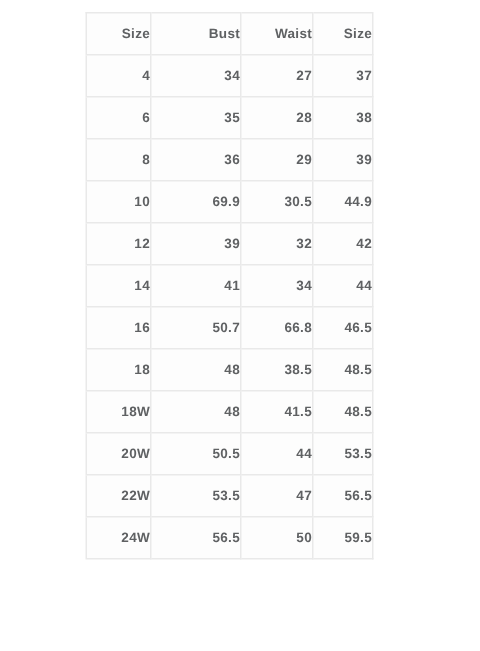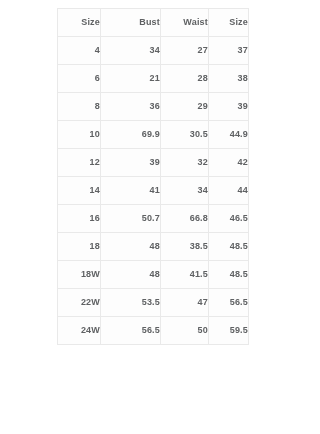--- a/index.html
+++ b/index.html
@@ -92,21 +92,21 @@
       </thead>
       <tbody>
         <tr>
           <td>4</td>
           <td>34</td>
           <td>27</td>
           <td>37</td>
         </tr>
         <tr>
           <td>6</td>
-          <td>21</td>
+          <td>35</td>
           <td>28</td>
           <td>38</td>
         </tr>
         <tr>
           <td>8</td>
           <td>36</td>
           <td>29</td>
           <td>39</td>
         </tr>
         <tr>
@@ -139,20 +139,26 @@
           <td>38.5</td>
           <td>48.5</td>
         </tr>
         <tr>
           <td>18W</td>
           <td>48</td>
           <td>41.5</td>
           <td>48.5</td>
         </tr>
         <tr>
+          <td>20W</td>
+          <td>50.5</td>
+          <td>44</td>
+          <td>53.5</td>
+        </tr>
+        <tr>
           <td>22W</td>
           <td>53.5</td>
           <td>47</td>
           <td>56.5</td>
         </tr>
         <tr>
           <td>24W</td>
           <td>56.5</td>
           <td>50</td>
           <td>59.5</td>

